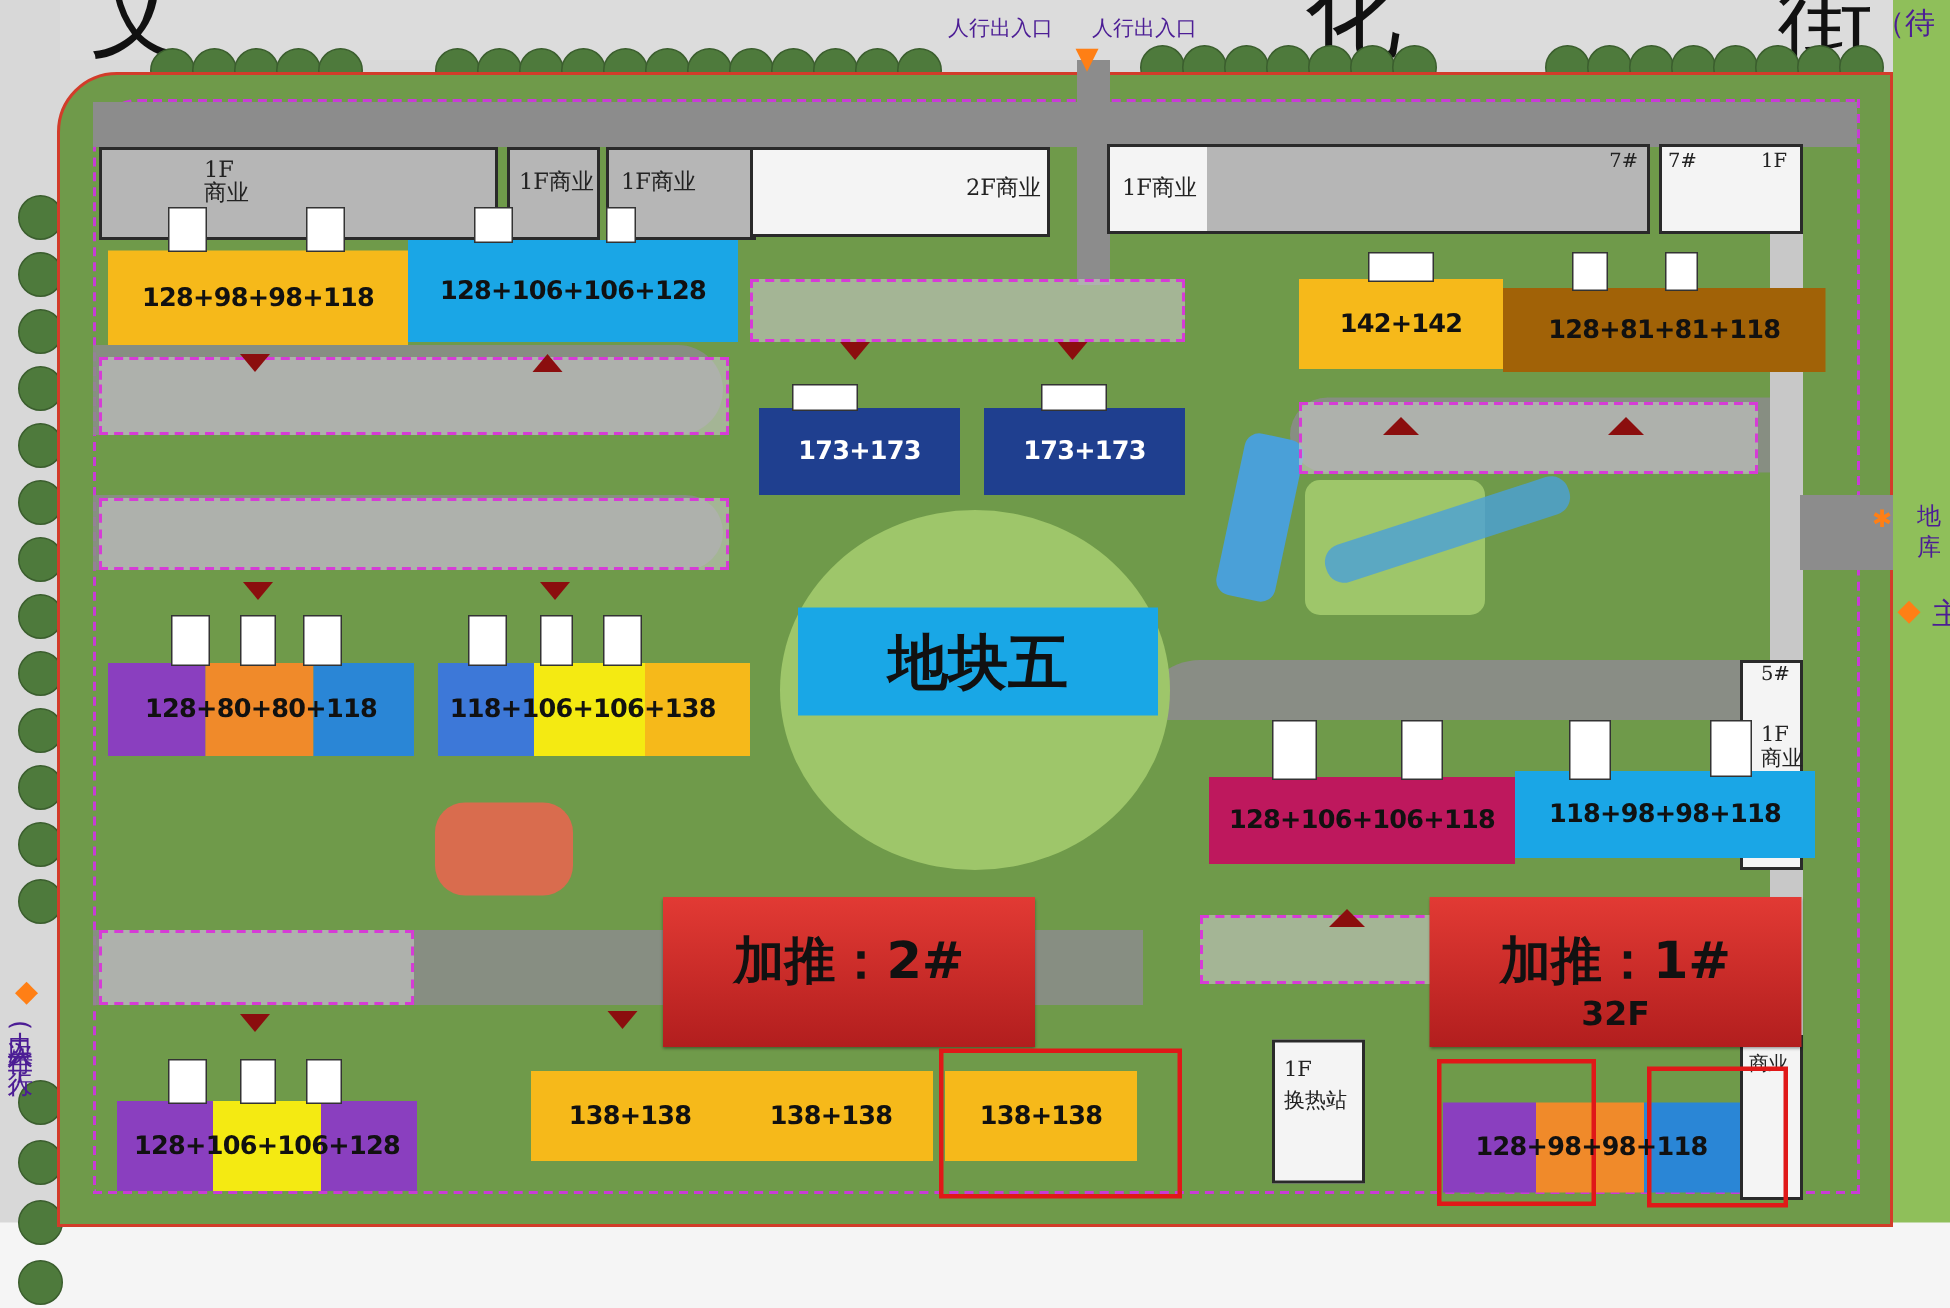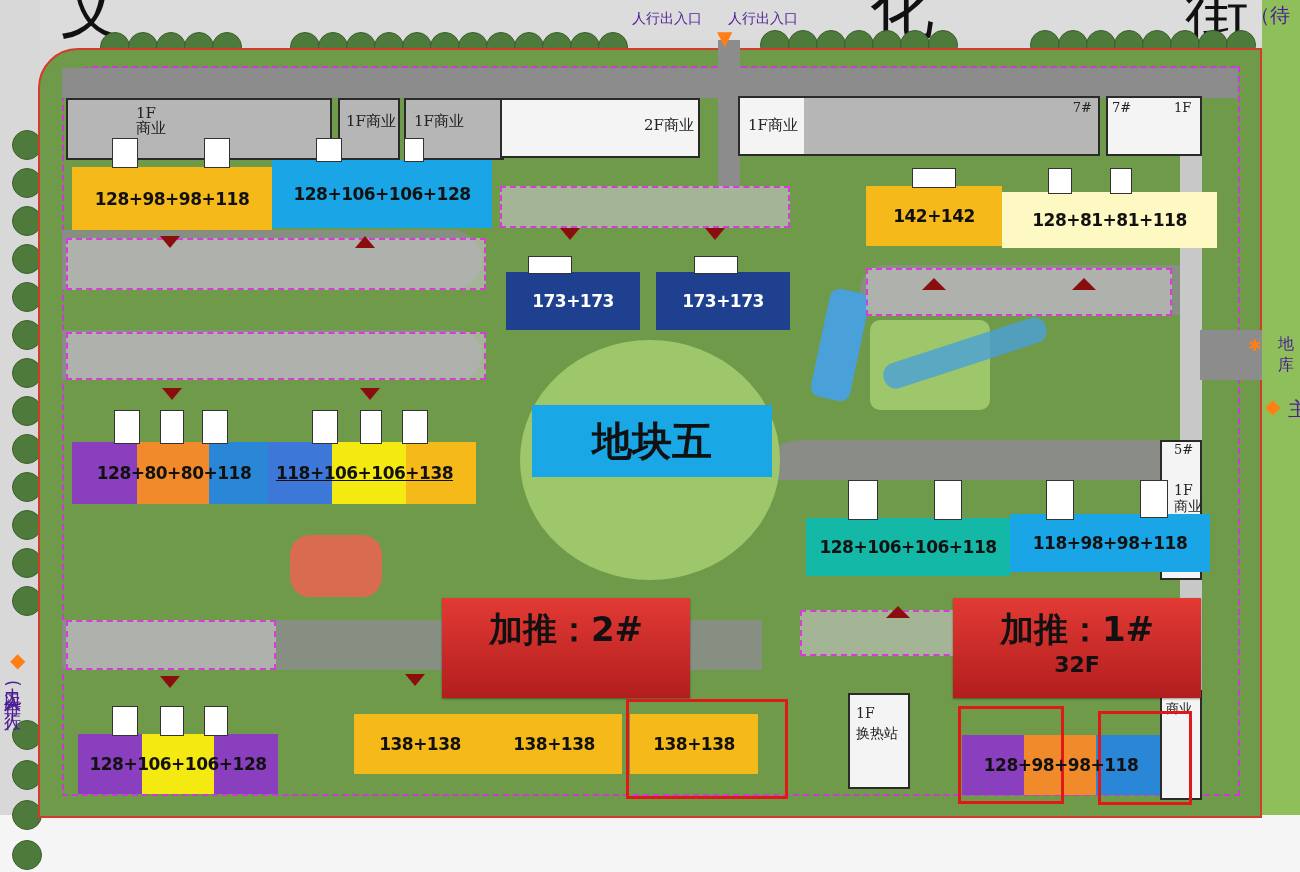--- a/index.html
+++ b/index.html
@@ -16,21 +16,21 @@
   .com-label{font-family:"DejaVu Serif",serif;font-size:15px;color:#222;position:absolute;}
   .tree{width:28px;height:28px;border-radius:50%;background:#4e7a3c;border:1px solid #3b5e2e;position:absolute;}
   .garage{border:2px dashed #d63cd6;box-sizing:border-box;background:rgba(200,200,200,.6);}
   .bldg{position:absolute;display:flex;align-items:center;justify-content:center;font-weight:bold;font-size:17px;color:#111;box-sizing:border-box;}
   .seg{position:absolute;top:0;height:100%;}
   .bldg-label{position:relative;z-index:2;font-family:"DejaVu Sans",sans-serif;font-weight:bold;letter-spacing:-0.5px;}
   .core{position:absolute;background:#fff;border:1.5px solid #333;box-sizing:border-box;}
   .tri{position:absolute;width:0;height:0;border-left:10px solid transparent;border-right:10px solid transparent;border-top:12px solid #8b0e0e;}
   .tri-up{position:absolute;width:0;height:0;border-left:12px solid transparent;border-right:12px solid transparent;border-bottom:12px solid #8b0e0e;}
   .promo{position:absolute;background:linear-gradient(#e23a34,#b21e1e);color:#111;text-align:center;font-weight:bold;box-shadow:0 1px 2px rgba(0,0,0,.4);}
-  .promo .l1{font-size:34px;line-height:46px;margin-top:8px;}
+  .promo .l1{font-size:34px;line-height:46px;margin-top:20px;}
   .promo .l2{font-size:22px;line-height:26px;}
   .redbox{position:absolute;border:3px solid #e01818;box-sizing:border-box;}
   .plot-label{position:absolute;background:#19a7e6;color:#111;font-weight:bold;font-size:40px;display:flex;align-items:center;justify-content:center;}
   .street-char{position:absolute;font-family:"DejaVu Serif",serif;font-size:64px;color:#111;}
   .entry{position:absolute;font-size:14px;color:#4c1d95;font-family:"DejaVu Sans",sans-serif;}
   .arrow-orange{position:absolute;color:#ff7f15;font-size:20px;}
   .plaza{position:absolute;background:#9ec66a;border-radius:50%;}
   .water{position:absolute;background:#4aa0d8;}
   .dash-mag{position:absolute;border:2px dashed #c83cd6;box-sizing:border-box;}
 </style>
@@ -176,45 +176,45 @@
 
 <div class="bldg" style="left:72px;top:167px;width:200px;height:63px;background:#f6b91a;">
   <span class="bldg-label">128+98+98+118</span>
 </div>
 <div class="bldg" style="left:272px;top:160px;width:220px;height:68px;background:#1aa6e6;">
   <span class="bldg-label">128+106+106+128</span>
 </div>
 <div class="bldg" style="left:866px;top:186px;width:136px;height:60px;background:#f6b91a;align-items:center;">
   <span class="bldg-label">142+142</span>
 </div>
-<div class="bldg" style="left:1002px;top:192px;width:215px;height:56px;background:#fef9c3;">
+<div class="bldg" style="left:1002px;top:192px;width:215px;height:56px;background:#a16207;">
   <span class="bldg-label">128+81+81+118</span>
 </div>
 
 <div class="bldg" style="left:506px;top:272px;width:134px;height:58px;background:#1f3f8f;color:#fff;">
   <span class="bldg-label">173+173</span>
 </div>
 <div class="bldg" style="left:656px;top:272px;width:134px;height:58px;background:#1f3f8f;color:#fff;">
   <span class="bldg-label">173+173</span>
 </div>
 
 <div class="bldg" style="left:72px;top:442px;width:204px;height:62px;">
   <div class="seg" style="left:0;width:65px;background:#8a3fbf;"></div>
   <div class="seg" style="left:65px;width:72px;background:#f08a2a;"></div>
   <div class="seg" style="left:137px;width:67px;background:#2a86d6;"></div>
   <span class="bldg-label">128+80+80+118</span>
 </div>
-<div class="bldg" style="left:268px;top:442px;width:193px;height:62px;text-decoration:underline;">
+<div class="bldg" style="left:292px;top:442px;width:193px;height:62px;">
   <div class="seg" style="left:0;width:64px;background:#3d78d8;"></div>
   <div class="seg" style="left:64px;width:74px;background:#f4ea12;"></div>
   <div class="seg" style="left:138px;width:70px;background:#f6b91a;"></div>
   <span class="bldg-label">118+106+106+138</span>
 </div>
 
-<div class="bldg" style="left:806px;top:518px;width:204px;height:58px;background:#14b8a6;">
+<div class="bldg" style="left:806px;top:518px;width:204px;height:58px;background:#be185d;">
   <span class="bldg-label">128+106+106+118</span>
 </div>
 <div class="bldg" style="left:1010px;top:514px;width:200px;height:58px;background:#1aa6e6;">
   <span class="bldg-label">118+98+98+118</span>
 </div>
 
 <div class="bldg" style="left:78px;top:734px;width:200px;height:60px;">
   <div class="seg" style="left:0;width:64px;background:#8a3fbf;"></div>
   <div class="seg" style="left:64px;width:72px;background:#f4ea12;"></div>
   <div class="seg" style="left:136px;width:64px;background:#8a3fbf;"></div>

